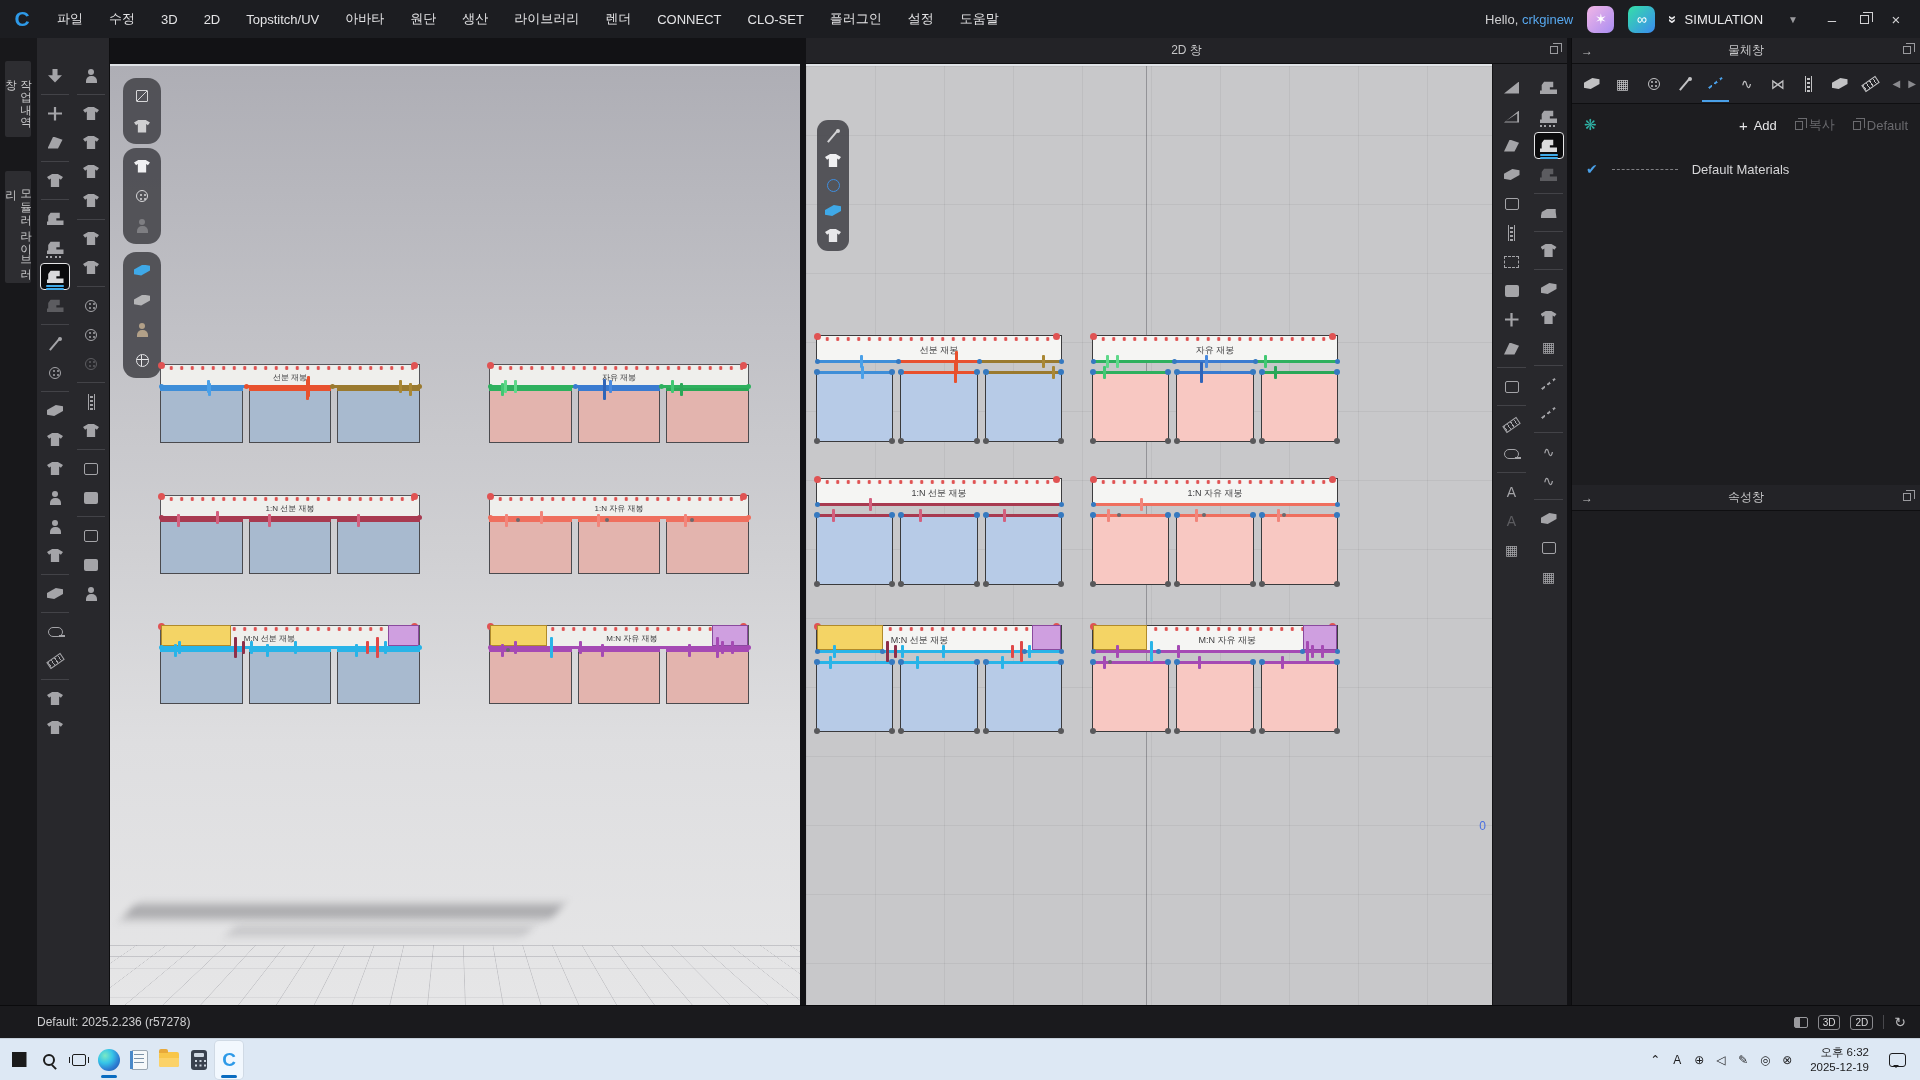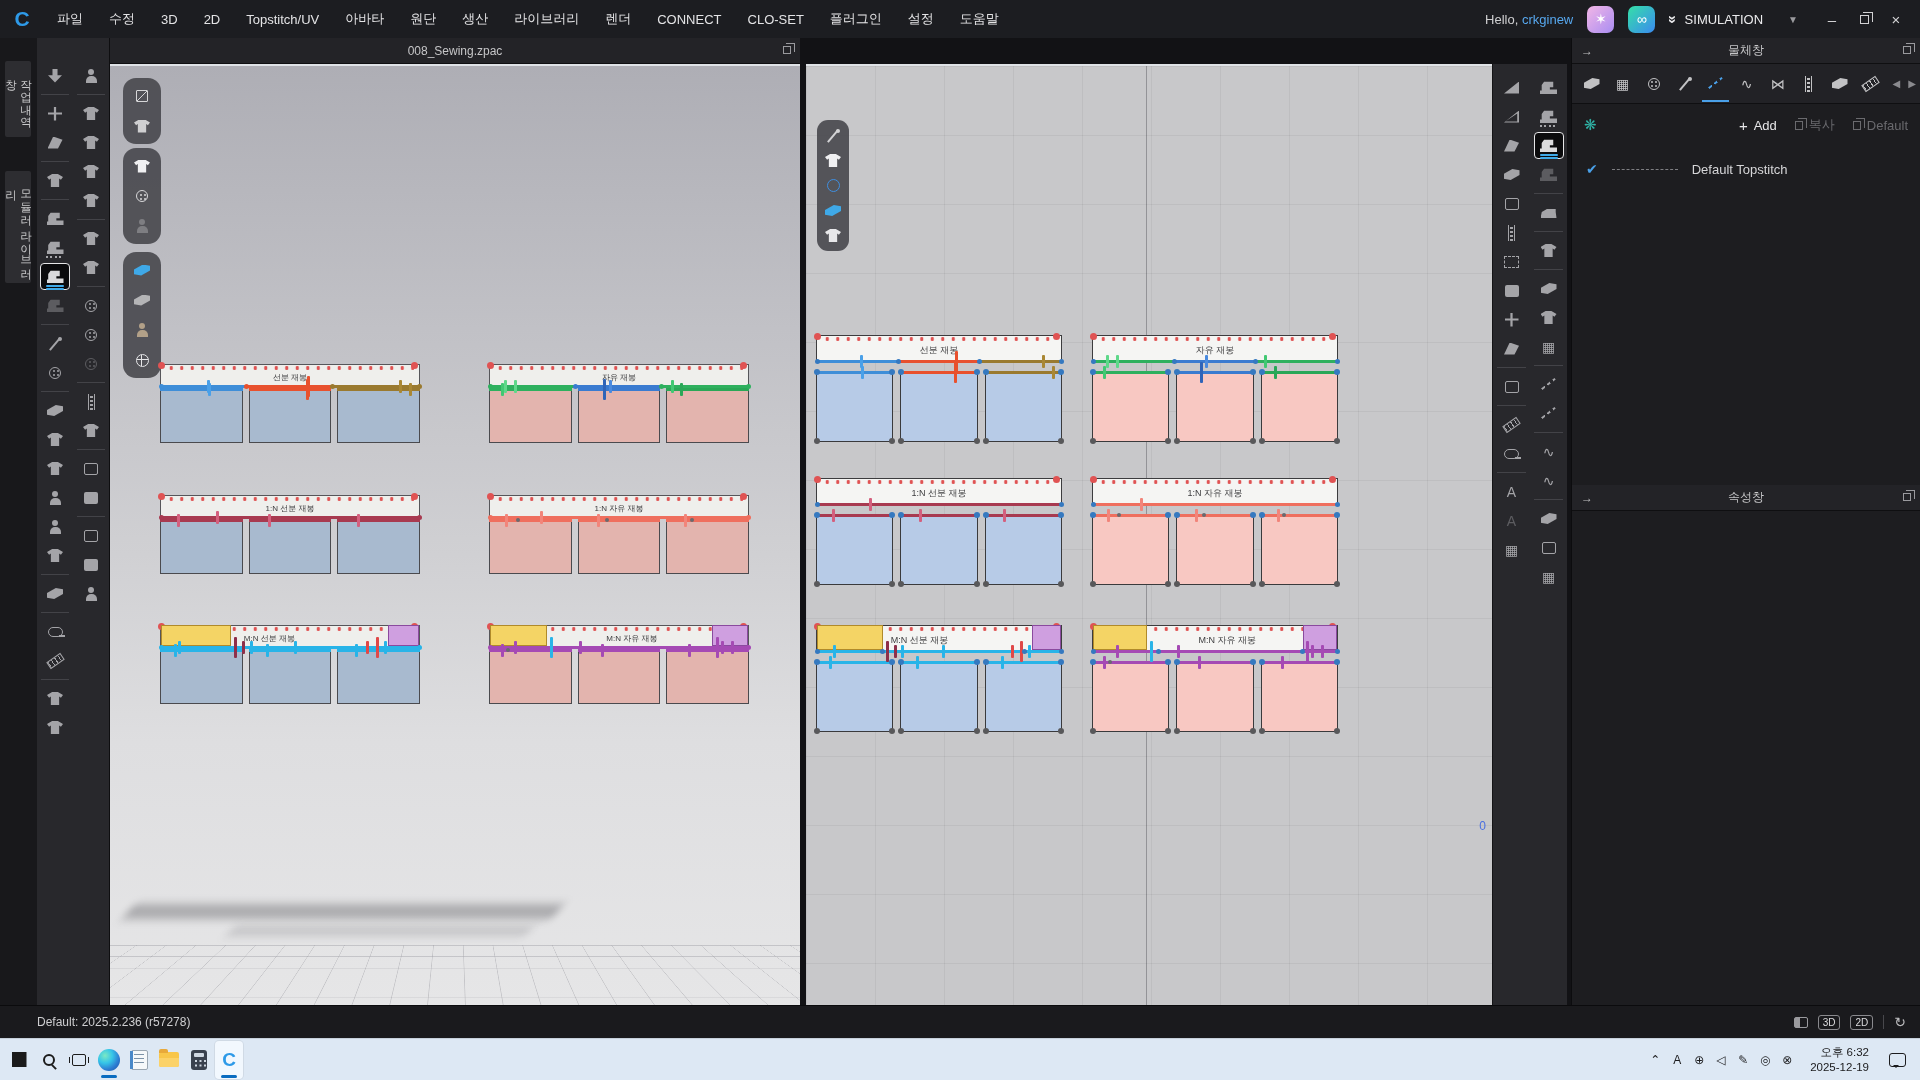--- a/index.html
+++ b/index.html
@@ -375,24 +375,20 @@
           <div class="tb-btn">
             <span class="ic s-rect"></span>
           </div>
           <div class="tb-btn">
             <span class="ic s-person"></span>
           </div>
         </div>
     </div>
 
     <div class="panel panel3d">
-      <div class="phead">
-        <span class="ptitle">008_Sewing.zpac</span>
-        <span class="ic-float"></span>
-      </div>
       <div class="vp3d" id="vp3d">
         <div class="floor"></div>
         <div class="smudge"></div>
         <div class="smudge2"></div>
         <div class="pill" style="left:13px;top:12px;">
             <div class="tb-btn" style="color: rgb(214, 214, 216);">
               <span class="ic s-cube"></span>
             </div>
             <div class="tb-btn" style="color: rgb(207, 207, 209);">
               <span class="ic s-shirt"></span>
@@ -597,20 +593,24 @@
               <div class="piece" style="left: 177.333px; width: 82.6667px; background: rgb(227, 180, 174); border-color: rgb(74, 74, 78);">
                 <div class="pedge" style="background: rgb(165, 74, 180);"></div>
                 <div class="tick" style="height: 13px; background: rgb(165, 74, 180); top: -6px; left: calc(28% - 1.5px);"></div>
               </div>
             </div>
           </div>
         </div>
     </div>
 
     <div class="panel panel2d">
+      <div class="phead">
+        <span class="ptitle">2D 창</span>
+        <span class="ic-float"></span>
+      </div>
       <div class="vp2d" id="vp2d">
         <div class="majorline"></div>
         <div class="pill pill2d" style="left:11px;top:54px;">
             <div class="tb-btn" style="color: rgb(210, 210, 212);">
               <span class="ic s-needle"></span>
             </div>
             <div class="tb-btn" style="color: rgb(240, 240, 242);">
               <span class="ic s-shirt"></span>
             </div>
             <div class="tb-btn" style="color: rgb(63, 143, 224);">
@@ -1058,21 +1058,21 @@
           </span>
         <span class="abtn dis">
             <span class="ic-copy"></span>
             <span>Default</span>
           </span>
       </div>
       <div class="objlist">
         <div class="objitem">
           <span class="chk">✔</span>
           <span class="dashsample"></span>
-          <span class="olabel">Default Topstitch</span>
+          <span class="olabel">Default Materials</span>
         </div>
       </div>
       <div class="prophead">
         <div class="phead">
           <span class="ic-dockarrow">→</span>
           <span class="ptitle">속성창</span>
           <span class="ic-float"></span>
         </div>
       </div>
     </div>

